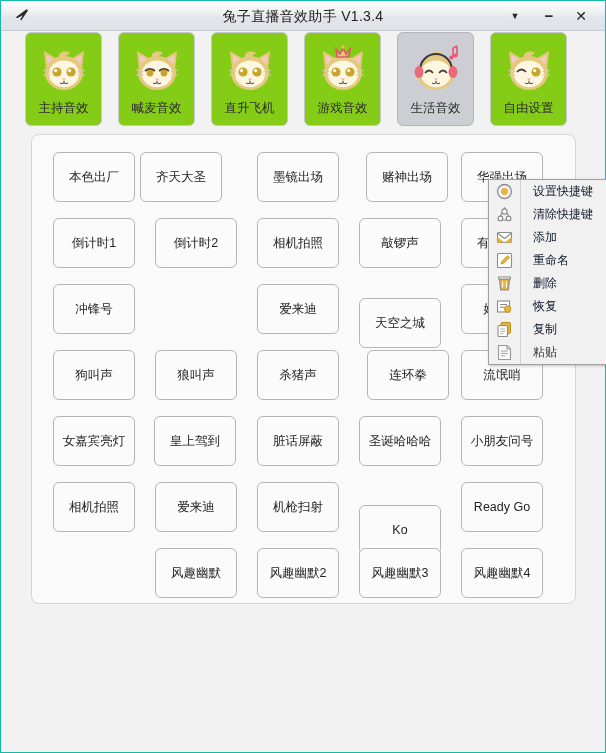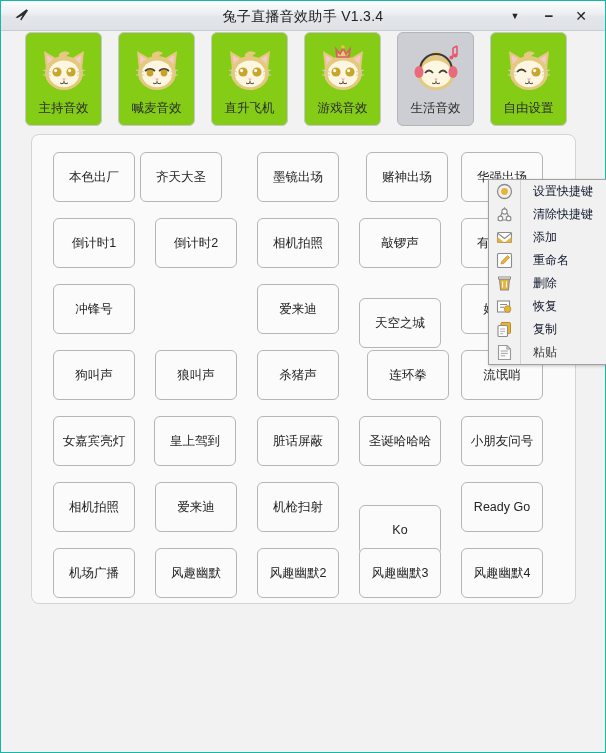--- a/index.html
+++ b/index.html
@@ -294,21 +294,20 @@
       <div class="sbtn" style="left: 21px; top: 281px;">女嘉宾亮灯</div>
       <div class="sbtn" style="left: 122px; top: 281px;">皇上驾到</div>
       <div class="sbtn" style="left: 225px; top: 281px;">脏话屏蔽</div>
       <div class="sbtn" style="left: 327px; top: 281px;">圣诞哈哈哈</div>
       <div class="sbtn" style="left: 429px; top: 281px;">小朋友问号</div>
       <div class="sbtn" style="left: 21px; top: 347px;">相机拍照</div>
       <div class="sbtn" style="left: 123px; top: 347px;">爱来迪</div>
       <div class="sbtn" style="left: 225px; top: 347px;">机枪扫射</div>
       <div class="sbtn" style="left: 327px; top: 347px; margin-top: 23px;">Ko</div>
       <div class="sbtn" style="left: 429px; top: 347px;">Ready Go</div>
-      <div class="sbtn" style="left: 21px; top: 413px;">机场广播</div>
       <div class="sbtn" style="left: 123px; top: 413px;">风趣幽默</div>
       <div class="sbtn" style="left: 225px; top: 413px;">风趣幽默2</div>
       <div class="sbtn" style="left: 327px; top: 413px;">风趣幽默3</div>
       <div class="sbtn" style="left: 429px; top: 413px;">风趣幽默4</div>
     </div>
 
   <div id="ctxmenu">
     <div id="ctx-sep"></div>
   <div class="mi">
         <span class="micon"><svg viewBox="0 0 19 19">

